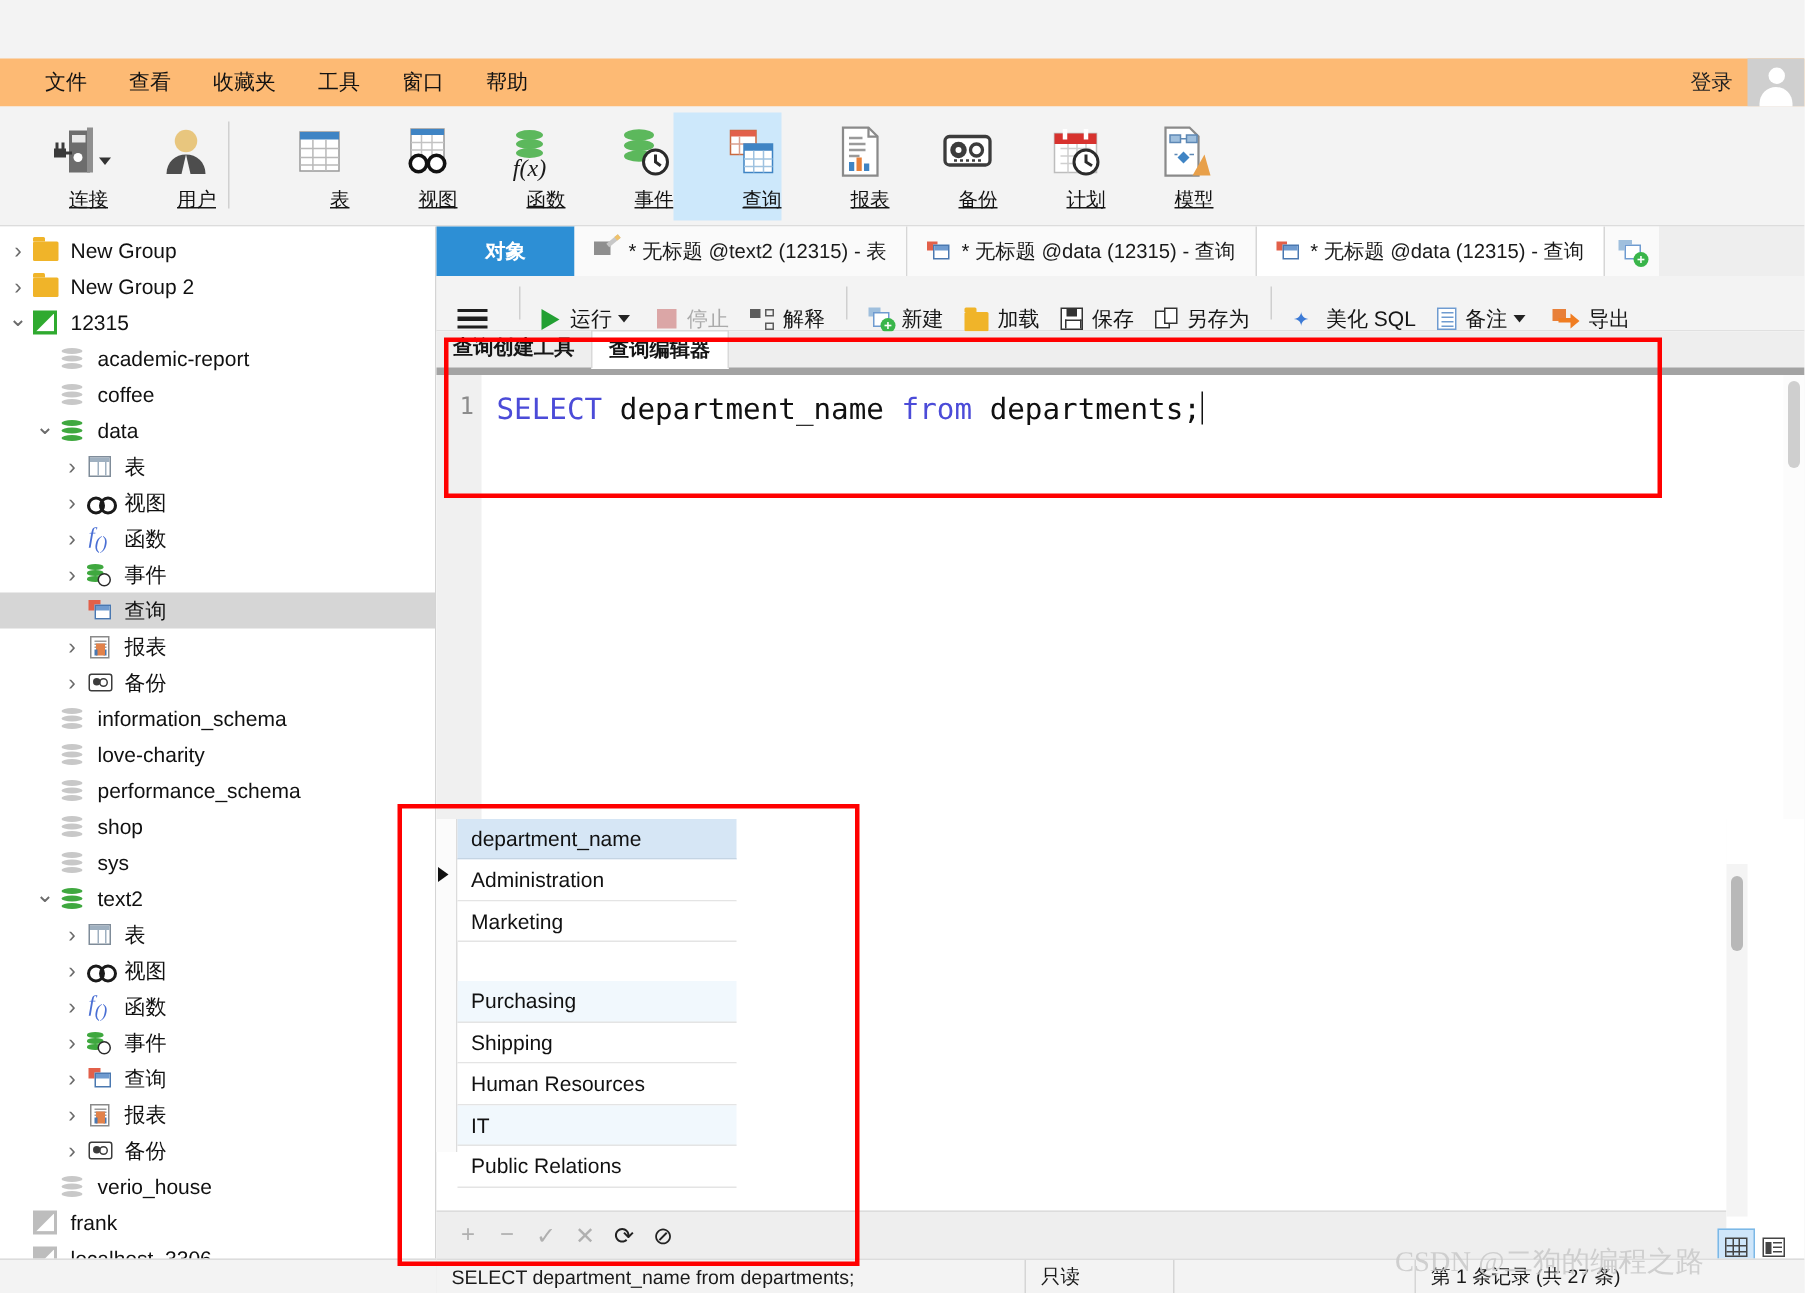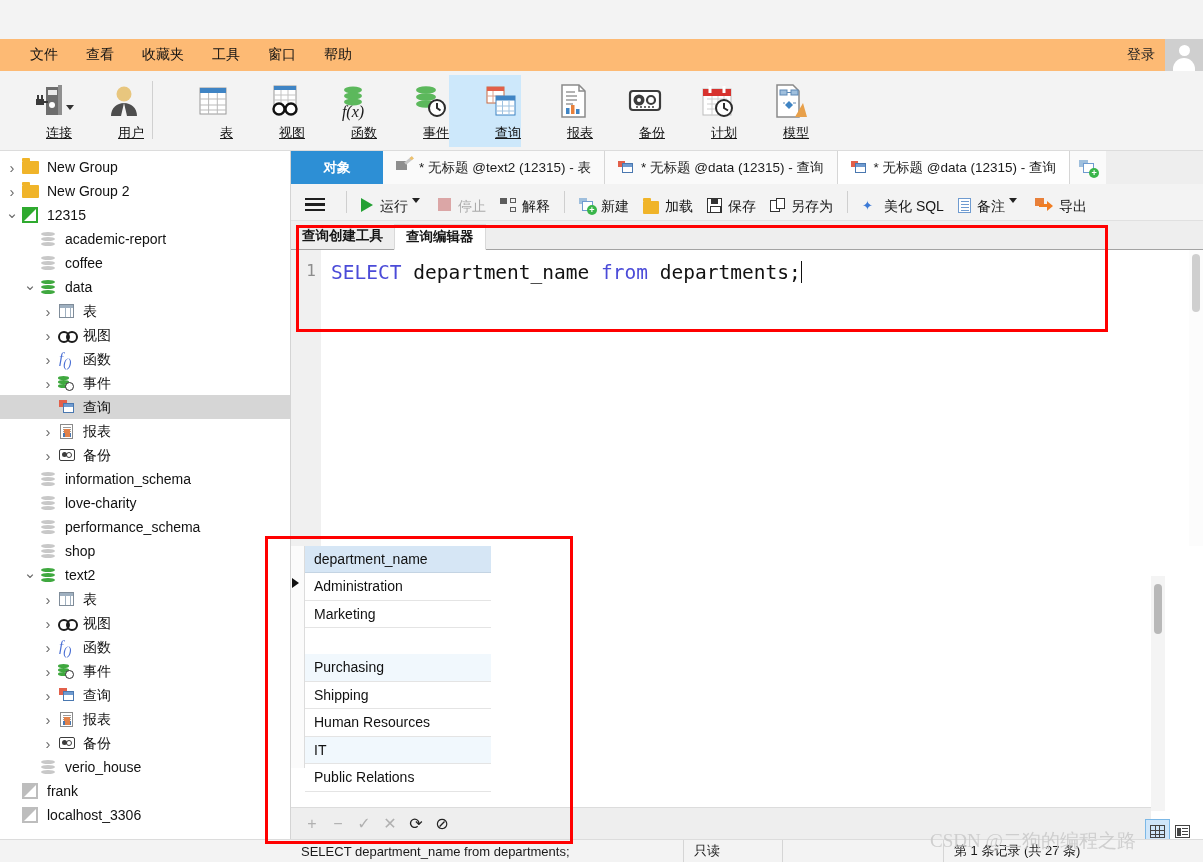--- a/index.html
+++ b/index.html
@@ -154,21 +154,21 @@
   .ico-newq{width:18px;height:16px;position:relative;}
   .ico-newq b{position:absolute;left:0;top:0;width:9px;height:7px;background:#9fbfdd;}
   .ico-newq s{position:absolute;left:4px;top:3px;width:11px;height:10px;border:1px solid #6f9bd0;background:#fff;text-decoration:none;}
   .ico-newq u{position:absolute;right:-2px;bottom:-2px;width:10px;height:10px;border-radius:50%;background:#39b54a;color:#fff;font-size:9px;line-height:10px;text-align:center;text-decoration:none;font-weight:bold;}
 
   
   .qtoolbar {
     position:absolute; left:291px; top:184px; width:912px; height:37px;
     background:#f3f3f3; display:flex; align-items:center; border-bottom:1px solid #e0e0e0;
   }
-  .qt-btn { display:flex; align-items:flex-start; padding:0 7px; height:30px; font-size:14px; color:#161616; white-space:nowrap;margin-top:21px;}
+  .qt-btn { display:flex; align-items:center; padding:0 7px; height:30px; font-size:14px; color:#161616; white-space:nowrap;margin-top:21px;}
   .qt-btn.disabled { color:#aaaaaa; }
   .qt-sep { width:1px; height:22px; background:#cfcfcf; margin:0 7px; }
   .hamburger { width:20px; height:14px; position:relative; }
   .hamburger i { position:absolute; left:0; width:20px; height:2.6px; background:#1f1f1f; }
   .hamburger i:nth-child(1){top:0;} .hamburger i:nth-child(2){top:5.5px;} .hamburger i:nth-child(3){top:11px;}
   .tri-run { width:0;height:0;border-left:12px solid #23a033;border-top:7px solid transparent;border-bottom:7px solid transparent; }
   .sq-stop { width:13px;height:13px;background:#dba6a6; }
   .dd-caret { width:0;height:0;border-left:4px solid transparent;border-right:4px solid transparent;border-top:5px solid #222; margin:0 4px; }
   .ico-explain{width:16px;height:14px;position:relative;}
   .ico-explain b{position:absolute;left:0;top:0;width:7px;height:6px;background:#5c5c5c;}
@@ -189,21 +189,21 @@
   .ico-beautify{width:17px;height:15px;position:relative;color:#3c7ad6;font-size:13px;}
   .ico-note{width:13px;height:15px;border:1.2px solid #6f9bd0;background:#fff;position:relative;}
   .ico-note:before{content:"";position:absolute;left:2px;top:2px;width:8px;height:1px;background:#6f9bd0;box-shadow:0 3px 0 #6f9bd0,0 6px 0 #6f9bd0,0 9px 0 #6f9bd0;}
   .ico-export{width:18px;height:14px;position:relative;}
   .ico-export b{position:absolute;left:0;top:0;width:9px;height:8px;background:#e8803a;}
   .ico-export s{position:absolute;left:4px;top:6px;width:9px;height:3px;background:#f07d22;text-decoration:none;}
   .ico-export u{position:absolute;right:0;top:3px;width:0;height:0;border-left:6px solid #f07d22;border-top:5px solid transparent;border-bottom:5px solid transparent;text-decoration:none;}
 
   
   .editor-wrap { position:absolute; left:291px; top:221px; width:912px; height:325px; background:#ffffff; }
-  .subtabs { height:29px; background:#eeeeee; display:flex; align-items:flex-end; border-bottom:1px solid #a3a3a3;}
+  .subtabs { height:29px; background:#eeeeee; display:flex; align-items:flex-end; border-bottom:5px solid #a3a3a3;}
   .subtab { height:26px; padding:0 11px; display:flex; align-items:center; font-size:13.5px; font-weight:bold; color:#151515;}
   .subtab.active { background:#ffffff; border:1px solid #d9d9d9; border-bottom:1px solid #ffffff; margin-bottom:-1px;}
   .code-area { position:relative; height:296px; background:#ffffff; }
   .gutter { position:absolute; left:0; top:0; width:30px; height:296px; background:#f0f0f0; }
   .gutter span { display:block; text-align:right; padding-right:5px; padding-top:11px;
      font-family:"DejaVu Sans Mono","Liberation Mono",monospace; font-size:16px; color:#8c8c8c; }
   .code-line {
     position:absolute; left:40px; top:11px;
     font-family:"DejaVu Sans Mono","Liberation Mono",monospace;
     font-size:19.5px; letter-spacing:0px; white-space:pre;
@@ -607,20 +607,32 @@
           <span style="width:22px;flex:none"></span>
           <span class="chev none"></span>
           <span class="t-ico">
             <span class="ico-db">
               <i></i>
               <i></i>
               <i></i>
             </span>
           </span>
           <span class="t-label">shop</span>
+        </div>
+        <div class="tree-row">
+          <span style="width:22px;flex:none"></span>
+          <span class="chev none"></span>
+          <span class="t-ico">
+            <span class="ico-db">
+              <i></i>
+              <i></i>
+              <i></i>
+            </span>
+          </span>
+          <span class="t-label">sys</span>
         </div>
         <div class="tree-row">
           <span style="width:22px;flex:none"></span>
           <span class="chev down"></span>
           <span class="t-ico">
             <span class="ico-db g">
               <i></i>
               <i></i>
               <i></i>
             </span>

